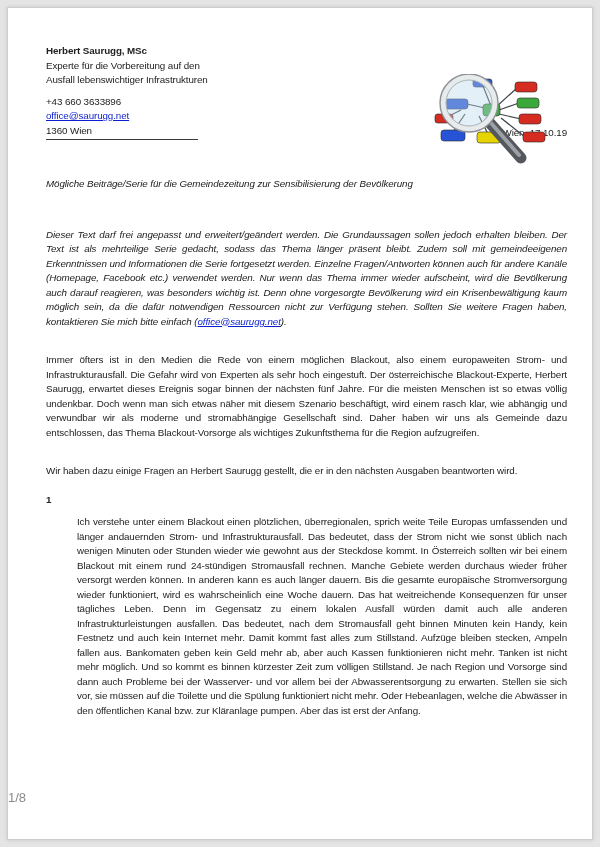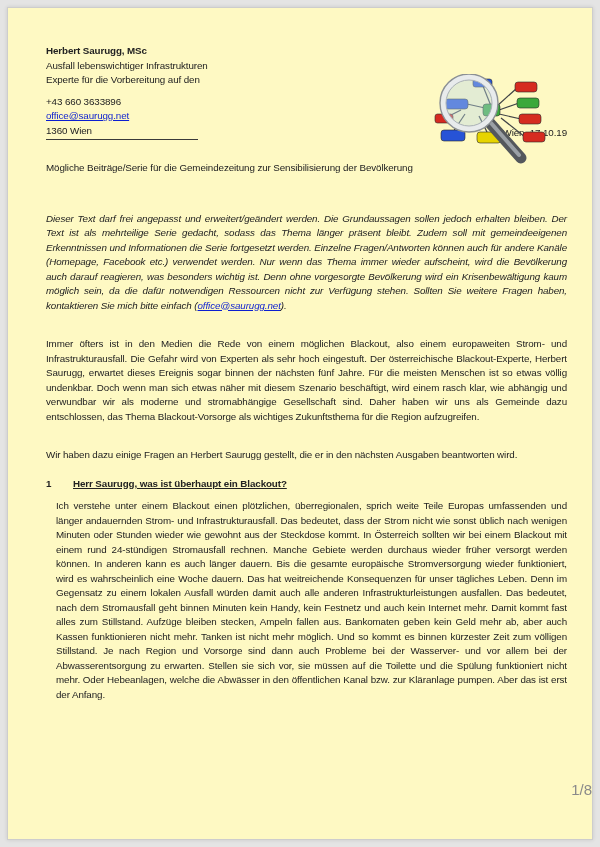--- a/index.html
+++ b/index.html
@@ -6,21 +6,21 @@
   html,body { width:600px; height:847px; }
   body {
     font-family: "Liberation Sans", sans-serif;
     background:#e4e4e4;
     position:relative;
     overflow:hidden;
   }
   .page {
     position:absolute; left:7px; top:7px;
     width:586px; height:833px;
-    background:#fef9c3;
+    background:#ffffff;
     border:1px solid #cdcdcd;
     box-shadow:0 0 4px rgba(0,0,0,0.12);
   }
   .content {
     position:relative;
     padding:36px 25px 0 38px;
     font-size:9.8px;
     line-height:14.5px;
     color:#222222;
     letter-spacing:-0.1px;
@@ -30,44 +30,44 @@
   .contact-block { margin-top:7px; }
   .link { color:#0c1fd0; text-decoration:underline; cursor:pointer; }
   .city-row { position:relative; }
   .city-underline {
     display:inline-block; width:152px;
     border-bottom:1px solid #3a3a3a;
     padding-bottom:1px;
   }
   .date { position:absolute; right:0; bottom:0; }
   .logo-wrap { position:absolute; top:30px; right:18px; width:118px; height:100px; }
-  .title-block { margin-top:21px; }
+  .title-block { margin-top:37px;font-style:italic; }
   .intro-note { margin-top:36px; font-style:italic; text-align:justify; }
   .para { margin-top:24px; text-align:justify; }
   .qa-section { margin-top:14px; }
   .q-row { display:flex; font-weight:bold; }
   .q-num { width:27px; flex:0 0 27px; }
   .q-text { text-decoration:underline; }
-  .answer { margin-left:10px; margin-top:8px; text-align:justify; }
+  .answer { margin-left:31px; margin-top:8px; text-align:justify; }
   .footer {
-    position:absolute; left:0; right:0; bottom:42px;
-    text-align:right; color:#8a8a8a; font-size:15px;
+    position:absolute; left:0; right:0; bottom:34px;
+    text-align:left; color:#8a8a8a; font-size:13px;
     letter-spacing:0;
   }
 </style>
 </head>
 <body>
 
 <div class="page">
   <div class="content">
 
     <div class="header" style="position:relative;">
       <div class="sender-name">Herbert Saurugg, MSc</div>
+      <div>Experte für die Vorbereitung auf den</div>
       <div>Ausfall lebenswichtiger Infrastrukturen</div>
-      <div>Experte für die Vorbereitung auf den</div>
       <div class="contact-block">
         <div>+43 660 3633896</div>
         <div><a class="link">office@saurugg.net</a></div>
         <div class="city-row">
           <span class="city-underline">1360 Wien</span>
           <span class="date">Wien, 17.10.19</span>
         </div>
       </div>
 
       <div class="logo-wrap">
@@ -115,21 +115,20 @@
     <div class="intro-note">
       <span>Dieser Text darf frei angepasst und erweitert/geändert werden. Die Grundaussagen sollen jedoch erhalten bleiben. Der Text ist als mehrteilige Serie gedacht, sodass das Thema länger präsent bleibt. Zudem soll mit gemeindeeigenen Erkenntnissen und Informationen die Serie fortgesetzt werden. Einzelne Fragen/Antworten können auch für andere Kanäle (Homepage, Facebook etc.) verwendet werden. Nur wenn das Thema immer wieder aufscheint, wird die Bevölkerung auch darauf reagieren, was besonders wichtig ist. Denn ohne vorgesorgte Bevölkerung wird ein Krisenbewältigung kaum möglich sein, da die dafür notwendigen Ressourcen nicht zur Verfügung stehen. Sollten Sie weitere Fragen haben, kontaktieren Sie mich bitte einfach (</span><a class="link" style="font-style:italic;">office@saurugg.net</a><span>).</span>
     </div>
 
     <div class="para">Immer öfters ist in den Medien die Rede von einem möglichen Blackout, also einem europaweiten Strom- und Infrastrukturausfall. Die Gefahr wird von Experten als sehr hoch eingestuft. Der österreichische Blackout-Experte, Herbert Saurugg, erwartet dieses Ereignis sogar binnen der nächsten fünf Jahre. Für die meisten Menschen ist so etwas völlig undenkbar. Doch wenn man sich etwas näher mit diesem Szenario beschäftigt, wird einem rasch klar, wie abhängig und verwundbar wir als moderne und stromabhängige Gesellschaft sind. Daher haben wir uns als Gemeinde dazu entschlossen, das Thema Blackout-Vorsorge als wichtiges Zukunftsthema für die Region aufzugreifen.</div>
     <div class="para">Wir haben dazu einige Fragen an Herbert Saurugg gestellt, die er in den nächsten Ausgaben beantworten wird.</div>
 
     <div class="qa-section">
       <div class="q-row">
         <span class="q-num">1</span>
-        <span class="q-text">Herr Saurugg, was ist überhaupt ein Blackout?</span>
       </div>
       <div class="answer">Ich verstehe unter einem Blackout einen plötzlichen, überregionalen, sprich weite Teile Europas umfassenden und länger andauernden Strom- und Infrastrukturausfall. Das bedeutet, dass der Strom nicht wie sonst üblich nach wenigen Minuten oder Stunden wieder wie gewohnt aus der Steckdose kommt. In Österreich sollten wir bei einem Blackout mit einem rund 24-stündigen Stromausfall rechnen. Manche Gebiete werden durchaus wieder früher versorgt werden können. In anderen kann es auch länger dauern. Bis die gesamte europäische Stromversorgung wieder funktioniert, wird es wahrscheinlich eine Woche dauern. Das hat weitreichende Konsequenzen für unser tägliches Leben.  Denn im Gegensatz zu einem lokalen Ausfall würden damit auch alle anderen Infrastrukturleistungen ausfallen. Das bedeutet, nach dem Stromausfall geht binnen Minuten kein Handy, kein Festnetz und auch kein Internet mehr. Damit kommt fast alles zum Stillstand. Aufzüge bleiben stecken, Ampeln fallen aus. Bankomaten geben kein Geld mehr ab, aber auch Kassen funktionieren nicht mehr. Tanken ist nicht mehr möglich. Und so kommt es binnen kürzester Zeit zum völligen Stillstand. Je nach Region und Vorsorge sind dann auch Probleme bei der Wasserver- und vor allem bei der Abwasserentsorgung zu erwarten. Stellen sie sich vor, sie müssen auf die Toilette und die Spülung funktioniert nicht mehr. Oder Hebeanlagen, welche die Abwässer in den öffentlichen Kanal bzw. zur Kläranlage pumpen. Aber das ist erst der Anfang.</div>
     </div>
 
     <div class="footer">1/8</div>
 
   </div>
 </div>
 
 </body></html>

